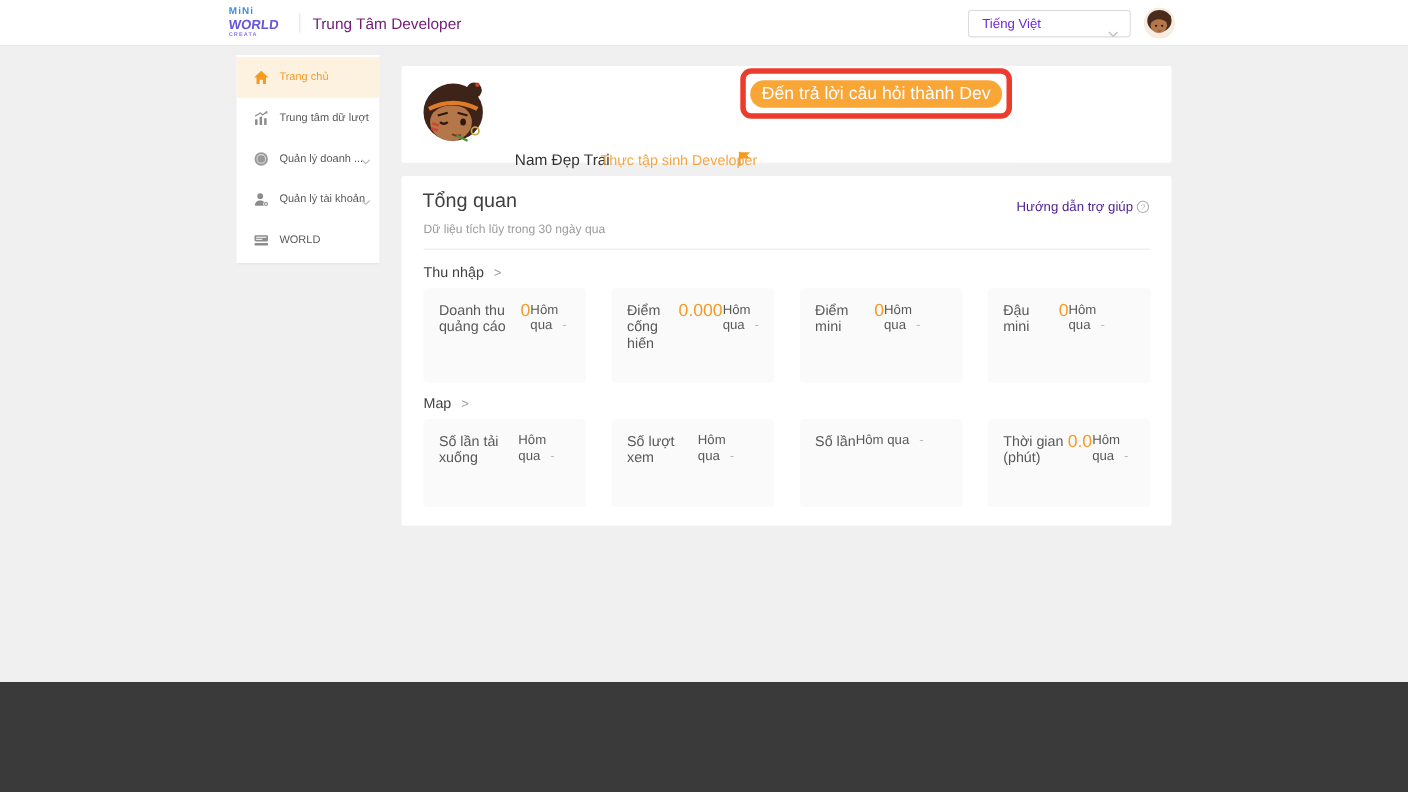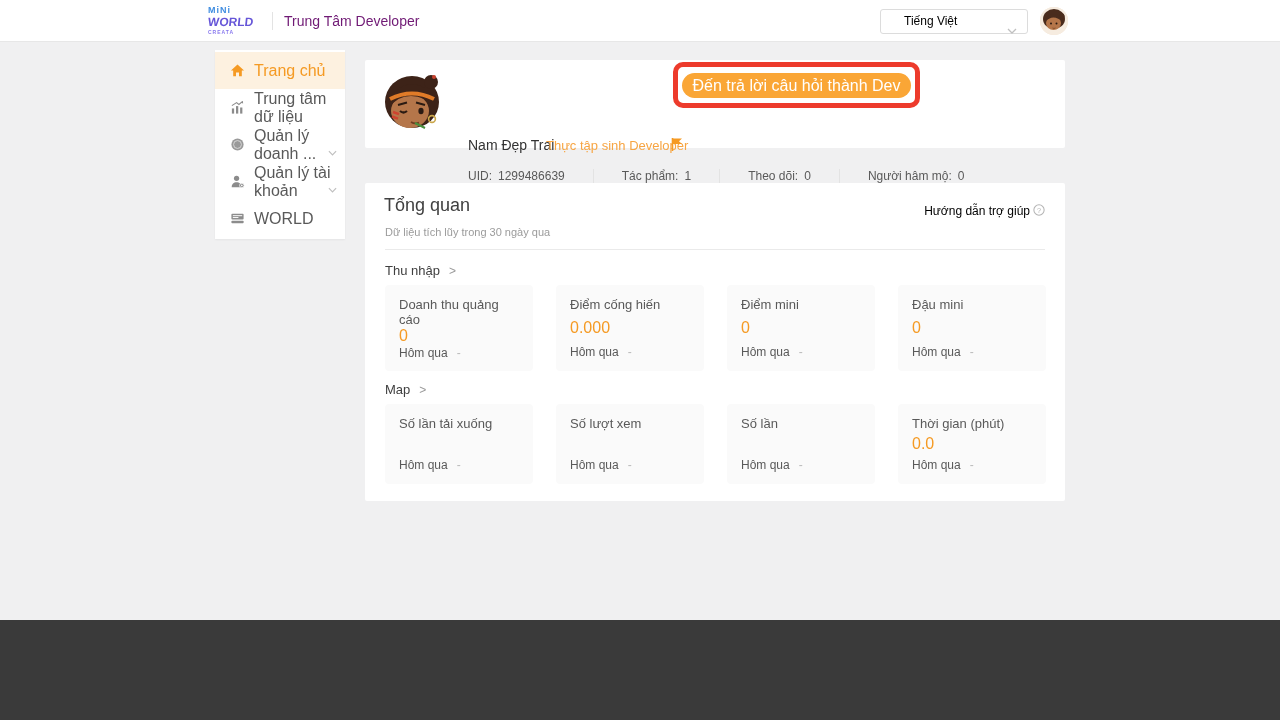--- a/index.html
+++ b/index.html
@@ -22,36 +22,36 @@
     text-align: left; line-height: 1; cursor: pointer;
   }
   .logo .l1 { font-size: 9px;  font-weight: bold; color: #3f8de0; letter-spacing: 1px; margin-top: 3px; }
   .logo .l2 { font-size: 12px; font-weight: bold; color: #6656d8; transform: skewX(-6deg); margin-top: 1px; }
   .logo .l3 { font-size: 5px;  font-weight: bold; color: #8878ee; letter-spacing: 1px; margin-top: 2px; }
   .hdr-divider { position: absolute; left: 272px; top: 12px; width: 1px; height: 18px; background: #e3e3e3; }
   .hdr-title { position: absolute; left: 284px; top: 0; line-height: 42px; font-size: 14px; color: #701a75; text-align: center; }
   .lang-select {
     position: absolute; left: 880px; top: 9px; width: 148px; height: 25px;
     border: 1px solid #dcdcdc; border-radius: 3px; background: #fff;
-    font-size: 12px; color: #000000; line-height: 23px; padding-left: 23px; cursor: pointer;
+    font-size: 12px; color: #6d28d9; line-height: 23px; padding-left: 12px; cursor: pointer;
   }
   .lang-select .chev { position: absolute; right: 10px; top: 9px; }
   .hdr-avatar {
     position: absolute; left: 1040px; top: 7px; width: 28px; height: 28px;
     border-radius: 50%; overflow: hidden; background: #f3e4d2; cursor: pointer;
   }
 
   
   .sidebar {
     position: absolute; left: 215px; top: 50px; width: 130px;
     background: #fff; box-shadow: 0 1px 2px rgba(0,0,0,.05); padding: 2px 0;
   }
   .side-item {
     position: relative; height: 37px; display: flex; align-items: center;
-    padding-left: 15px; font-size: 16px; color: #595959; cursor: pointer;
+    padding-left: 15px; font-size: 10px; color: #595959; cursor: pointer;
   }
   .side-item .icon { width: 15px; height: 15px; margin-right: 9px; flex: 0 0 auto; }
   .side-item.active { background: #fdf1e0; color: #f59a23; }
   .side-item .chev { position: absolute; right: 8px; top: 16px; }
 
   
   .white-card { position: absolute; left: 365px; width: 700px; background: #fff; border-radius: 2px; }
 
   
   .profile-card { top: 60px; height: 88px; }
@@ -72,36 +72,36 @@
   .stats-row {
     position: absolute; left: 103px; top: 109px; display: flex; align-items: center;
     font-size: 12px; color: #595959;
   }
   .stat { display: flex; white-space: nowrap; }
   .stat .lab { color: #595959; }
   .stat .val { margin-left: 6px; color: #595959; }
   .stat-div { width: 1px; height: 14px; background: #e3e3e3; margin: 0 28px; }
 
   
-  .overview-card { top: 183px; height: 318px; padding-left: 15px; }
+  .overview-card { top: 160px; height: 318px; padding-left: 15px; }
   .ov-title { position: absolute; left: 19px; top: 12px; font-size: 18px; color: #404040; }
-  .ov-help { position: absolute; right: 20px; top: 21px; font-size: 12px; color: #000000; cursor: pointer; display: flex; }
+  .ov-help { position: absolute; right: 20px; top: 21px; font-size: 12px; color: #4c1d95; cursor: pointer; display: flex; align-items: center; }
   .ov-help svg { margin-left: 3px; }
   .ov-subtitle { position: absolute; left: 20px; top: 43px; font-size: 11px; color: #9b9b9b; }
   .ov-divider { position: absolute; left: 20px; right: 20px; top: 66px; height: 1px; background: #eaeaea; }
   .sec-label { position: absolute; left: 20px; font-size: 13px; color: #404040; cursor: pointer; }
   .sec-label .arrow { color: #999; margin-left: 9px; font-size: 12px; }
   .sec-thu-nhap { top: 80px; }
   .sec-map { top: 199px; }
   .cards-row { position: absolute; left: 20px; display: flex; }
   .row-thu-nhap { top: 102px; }
   .row-map { top: 221px; }
   .stat-card {
     width: 148px; background: #fafafa; border-radius: 4px; margin-right: 23px;
-    padding: 12px 14px; display: flex; flex-direction: column; justify-content: space-between;
+    padding: 12px 14px; display: flex; 
   }
   .stat-card:last-child { margin-right: 0; }
   .row-thu-nhap .stat-card { height: 86px; }
   .row-map .stat-card { height: 80px; }
   .stat-card .c-label { font-size: 13px; color: #595959; }
   .stat-card .c-value { font-size: 16px; color: #f59a23; min-height: 19px; }
   .stat-card .c-sub { font-size: 12px; color: #595959; }
   .stat-card .c-sub .dash { color: #bbb; margin-left: 9px; }
 
   
@@ -155,21 +155,21 @@
   <div class="side-item">
     <span class="icon">
       <svg width="15" height="15" viewBox="0 0 16 16">
         <rect x="2" y="9" width="2.4" height="5.5" fill="#8c8c8c"></rect>
         <rect x="6.4" y="6.5" width="2.4" height="8" fill="#8c8c8c"></rect>
         <rect x="10.8" y="8" width="2.4" height="6.5" fill="#8c8c8c"></rect>
         <path d="M2 6 L7 2.8 L9.5 4.8 L13.5 1.4" stroke="#8c8c8c" stroke-width="1.2" fill="none"></path>
         <path d="M13.8 1 l0.2 2.6 -2.4-0.8 Z" fill="#8c8c8c"></path>
       </svg>
     </span>
-    <span>Trung tâm dữ liệu</span>
+    <span>Trung tâm dữ lượt</span>
   </div>
   <div class="side-item">
     <span class="icon">
       <svg width="15" height="15" viewBox="0 0 16 16">
         <circle cx="8" cy="8" r="6.5" fill="#9a9a9a"></circle>
         <circle cx="8" cy="8" r="4.2" fill="none" stroke="#d9d9d9" stroke-width="1"></circle>
       </svg>
     </span>
     <span>Quản lý doanh ...</span>
     <span class="chev">

